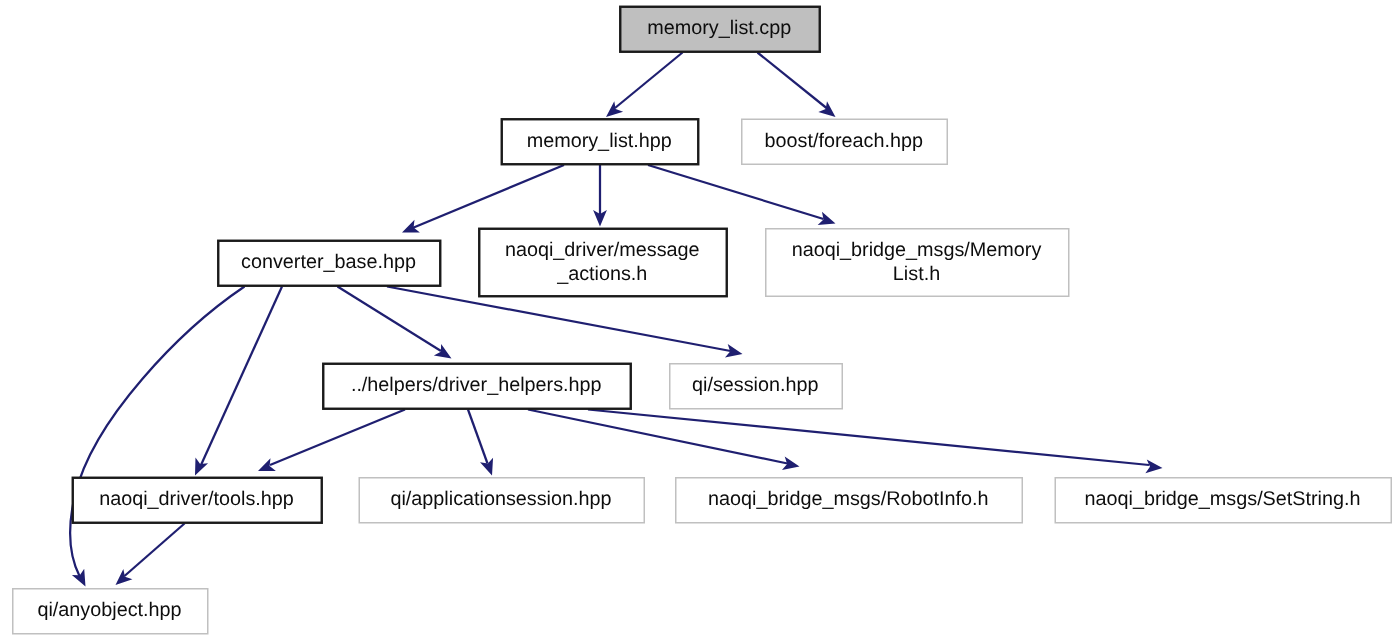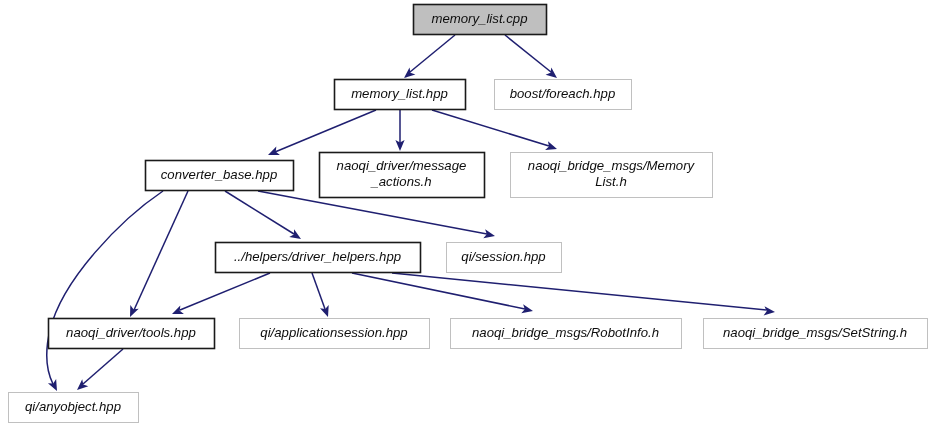--- a/index.html
+++ b/index.html
@@ -10,21 +10,20 @@
   body {
     width: 930px;
     height: 425px;
     font-family: "Liberation Sans", sans-serif;
     overflow: hidden;
   }
   #graph-root {
     position: relative;
     width: 930px;
     height: 425px;
-    font-style: italic;
   }
   svg.graph-canvas {
     position: absolute;
     top: 0; left: 0;
     width: 930px;
     height: 425px;
   }
   .node-box {
     fill: #ffffff;
     stroke: #c0c0c0;

